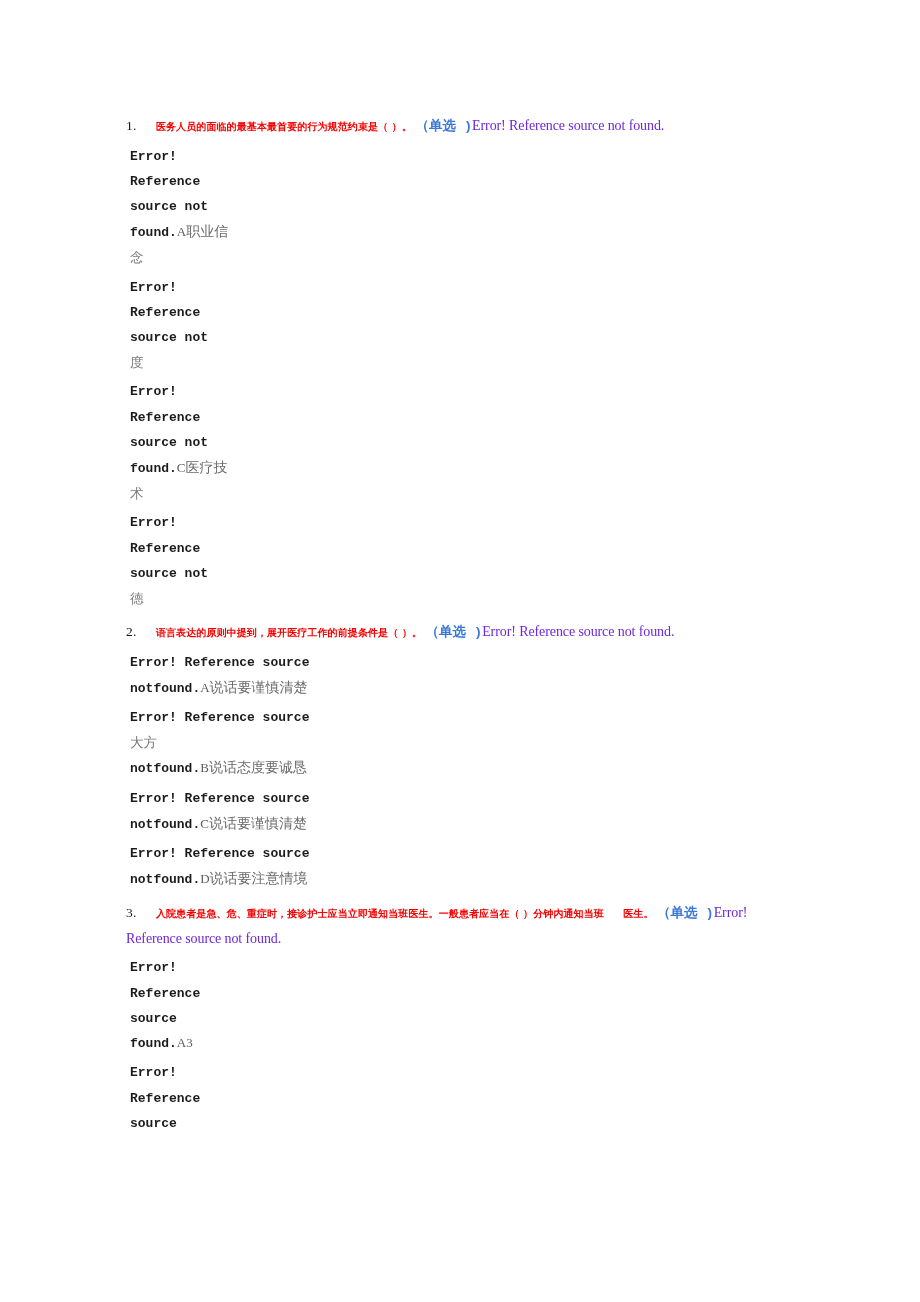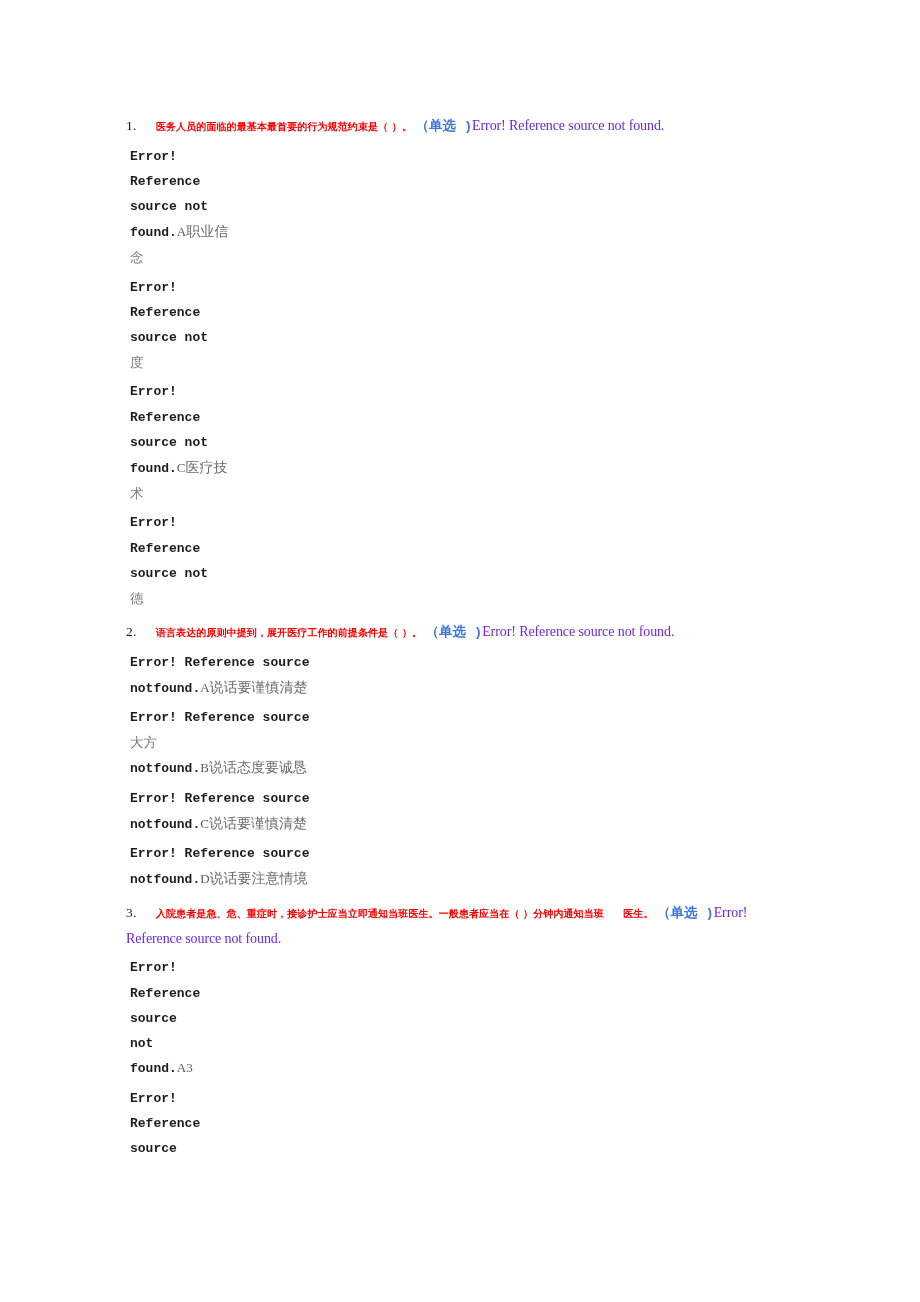--- a/index.html
+++ b/index.html
@@ -203,21 +203,20 @@
         <span class="qtype">（单选 )</span><span class="qref">Error! Reference source not found.</span>
       </div>
     </div>
 
     <div class="options">
 
       <div class="opt">
         <div class="optline"><span class="err">Error!</span></div>
         <div class="optline"><span class="err">Reference</span></div>
         <div class="optline"><span class="err">source</span></div>
-        <div class="optline"><span class="err">not</span></div>
         <div class="optline"><span class="err">found.</span><span class="lbl">A</span><span class="lbl">3</span></div>
       </div>
 
       <div class="opt">
         <div class="optline"><span class="err">Error!</span></div>
         <div class="optline"><span class="err">Reference</span></div>
         <div class="optline"><span class="err">source</span></div>
       </div>
     </div>
 

